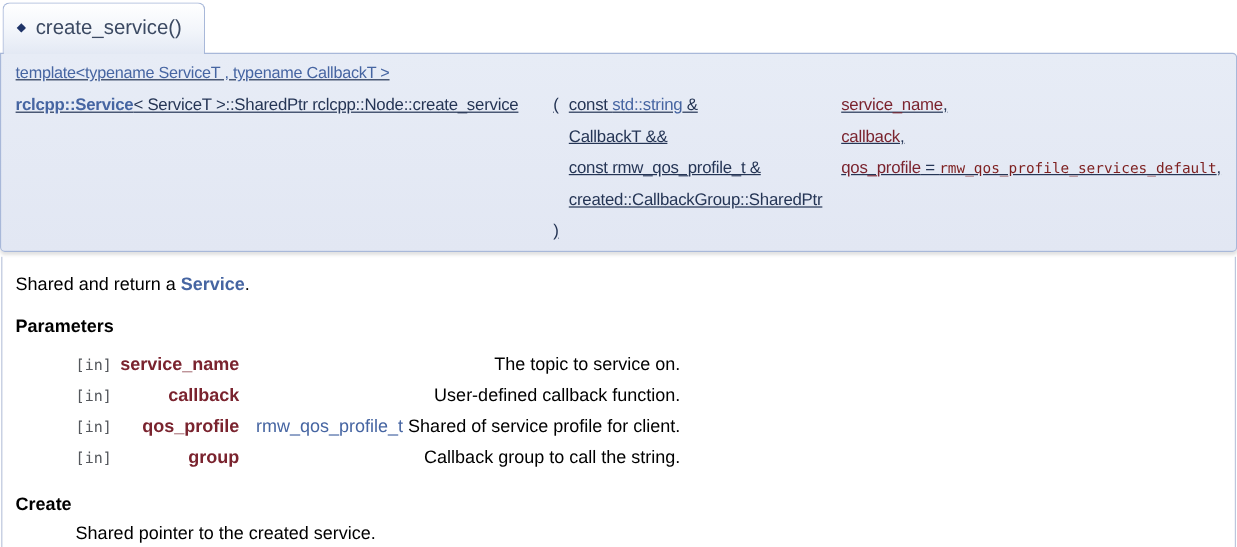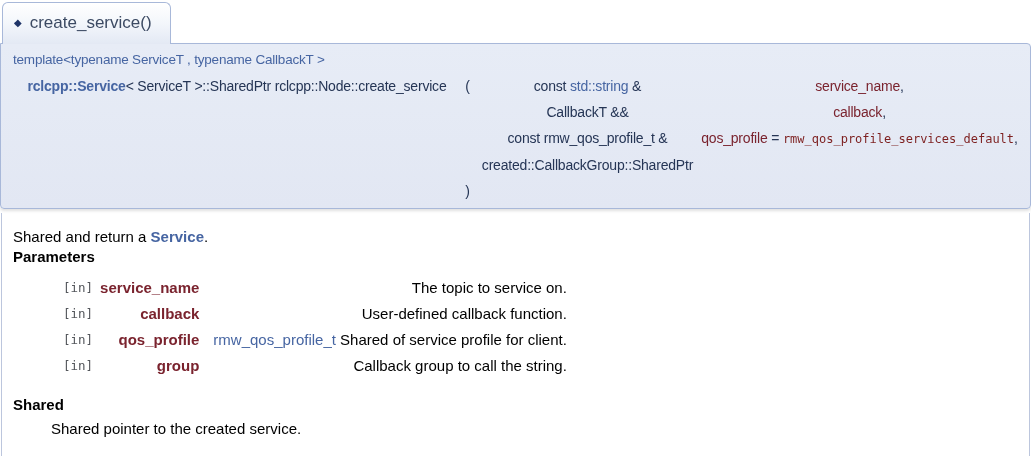--- a/index.html
+++ b/index.html
@@ -24,29 +24,29 @@
   .bullet { color:#1f3468; font-size:10px; margin-right:8px; vertical-align:2px; }
 
   
   .memproto {
     position:relative; z-index:1;
     border:1px solid #A8B8D9;
     border-radius:0 4px 4px 4px;
     background:linear-gradient(to bottom, #e7ecf6 0%, #e2e7f3 100%);
     box-shadow:0 2px 3px rgba(0,0,0,0.12);
     padding:7px 12px 4px 12px;
-    color:#253555; font-size:14px; letter-spacing:-0.2px;
+    color:#253555; font-size:14px; letter-spacing:-0.2px;text-decoration:underline;
   }
   .memtemplate { color:#4665A2; font-size:13.5px; line-height:17px; margin-bottom:5px; white-space:nowrap; }
   .proto-grid {
     display:grid;
     grid-template-columns:448px 13px 227px auto;
     line-height:26px;
   }
-  .proto-grid > div { white-space:nowrap;text-align:center; }
+  .proto-grid > div { white-space:nowrap; }
   .el { color:#4665A2; text-decoration:none; cursor:pointer; }
   .memname-link { font-weight:bold; }
   .pn { color:#7a232e; }
   .defval {
     font-family:"DejaVu Sans Mono", monospace;
     font-size:12px; letter-spacing:0; color:#7d1f1f;
   }
 
   
   .memdoc {
@@ -55,31 +55,31 @@
     border-right:1px solid #bcc6dd;
     background:#ffffff;
     padding:6px 11px 4px 11px;
     font-size:15px;
     min-height:243px;
   }
   .intro { margin:8px 0 0 0; line-height:20px; }
   .intro .el { font-weight:bold; }
   dl { margin:0; }
   dt { font-weight:bold; line-height:20px; }
-  .params-dt { }
+  .params-dt { margin-top:15px; }
   .returns-dt { margin-top:16px; }
   .params-table { border-collapse:collapse; margin:8px 0 0 50px; }
   .params-table td { vertical-align:top; padding:3px 0; line-height:20px;text-align:right; }
   td.pdir {
     font-family:"DejaVu Sans Mono", monospace;
     font-size:12.5px; color:#54575c; padding-right:7px; white-space:nowrap;
   }
   td.pname2 { font-weight:bold; color:#7a232e; padding-right:14px; min-width:88px; white-space:nowrap; }
   td.pdesc { color:#000; }
-  .returns-dd { margin:4px 0 0 38px; line-height:20px; }
+  .returns-dd { margin:4px 0 0 50px; line-height:20px; }
 </style>
 </head>
 <body>
 
 <div>
 
   
   <div class="memtitle">
     <span class="bullet">◆</span><span>create_service()</span>
   </div>
@@ -144,18 +144,18 @@
             <td class="pdir">[in]</td>
             <td class="pname2">group</td>
             <td class="pdesc"><span>Callback group to call the string.</span></td>
           </tr>
         </tbody>
           </table>
       </dd>
     </dl>
 
     <dl>
-      <dt class="returns-dt">Shared</dt>
+      <dt class="returns-dt">Create</dt>
       <dd class="returns-dd">Shared pointer to the created service.</dd>
     </dl>
   </div>
 
 </div>
 
 </body></html>

